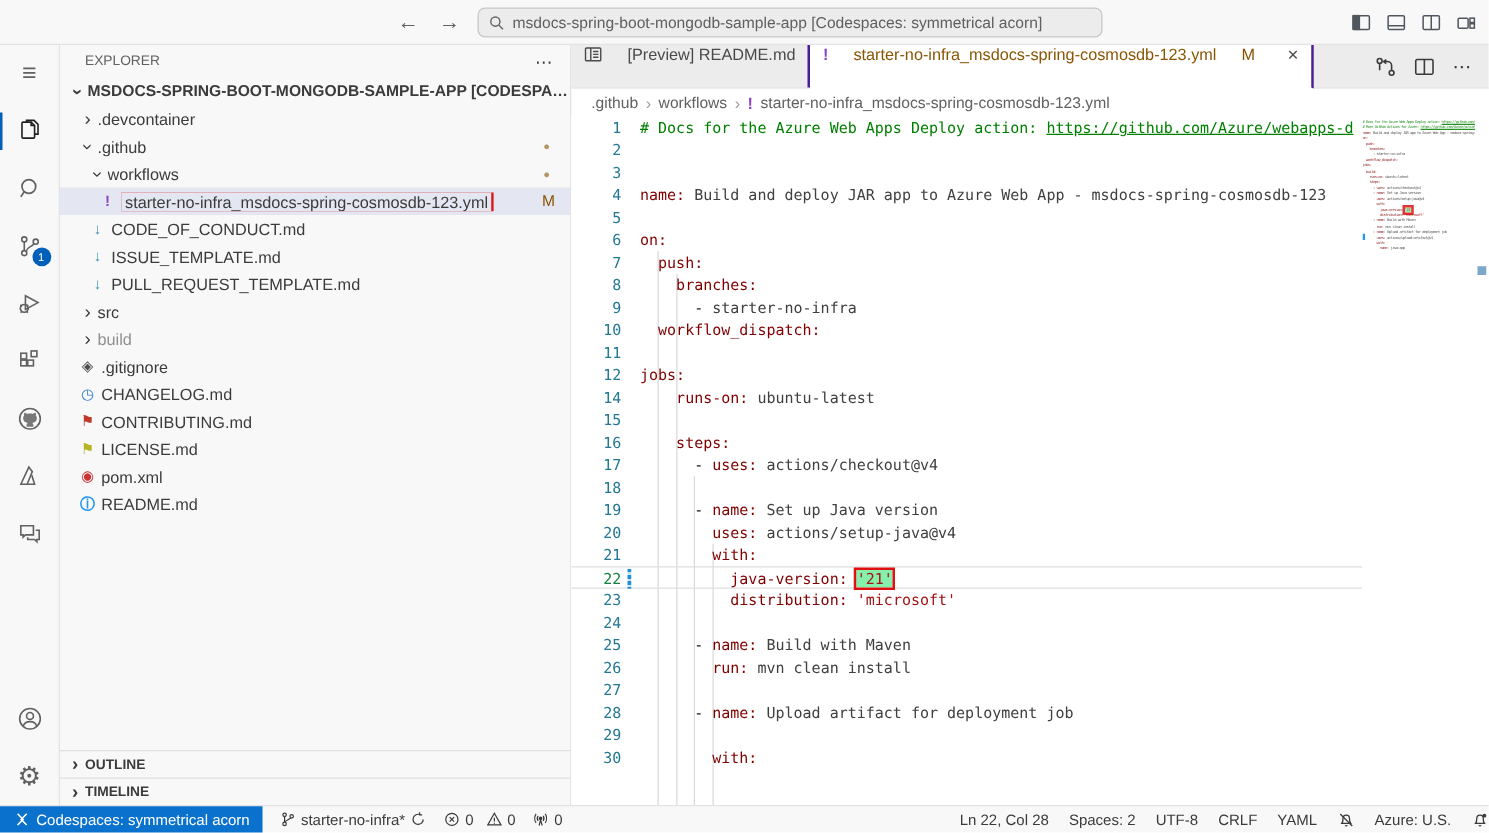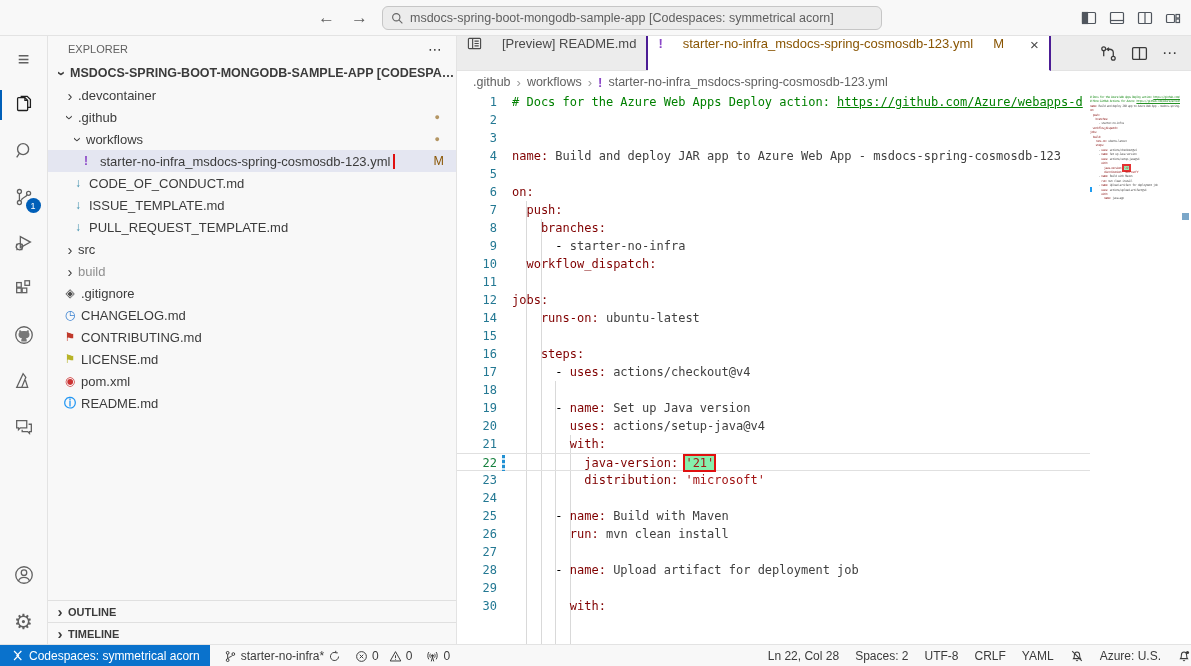--- a/index.html
+++ b/index.html
@@ -91,21 +91,21 @@
        font-size:3px;line-height:4.4px;letter-spacing:-.4px;opacity:.85}
   .mm-mark{position:absolute;left:0;top:92px;width:2px;height:5px;background:#1f9cf0}
   .overview{position:absolute;right:0;top:0;width:11px;bottom:0}
   .ov-mark{position:absolute;top:120px;left:2px;width:7px;height:7px;background:#7ba7c9}
 
   
   .statusbar{height:22px;background:#f8f8f8;border-top:1px solid #e3e3e3;display:flex;
        align-items:center;font-size:12px;color:#3b3b3b}
   .st-remote{height:22px;background:#0a72cc;color:#fff;display:flex;align-items:center;gap:6px;
        padding:0 10px;cursor:pointer}
-  .st-item{display:flex;align-items:flex-end;gap:4px;margin-left:14px;cursor:pointer}
+  .st-item{display:flex;align-items:center;gap:4px;margin-left:14px;cursor:pointer}
   .st-right{margin-left:auto;display:flex;align-items:center;gap:16px;}
   .st-right .st-item{margin-left:0}
 </style>
 </head>
 <body>
 
 <div class="titlebar">
   <div class="nav">
     <span>←</span>
     <span>→</span>

